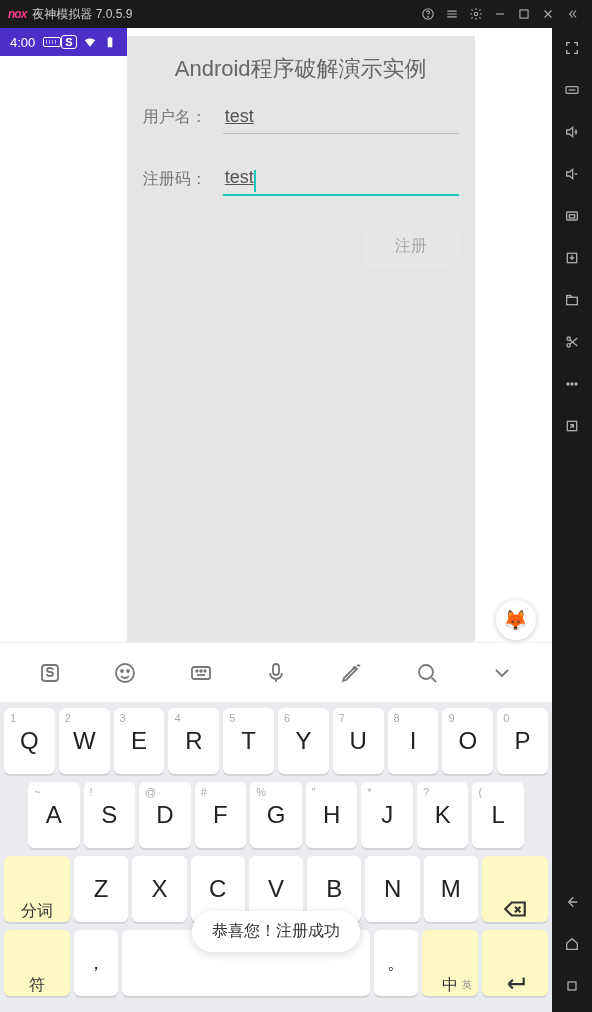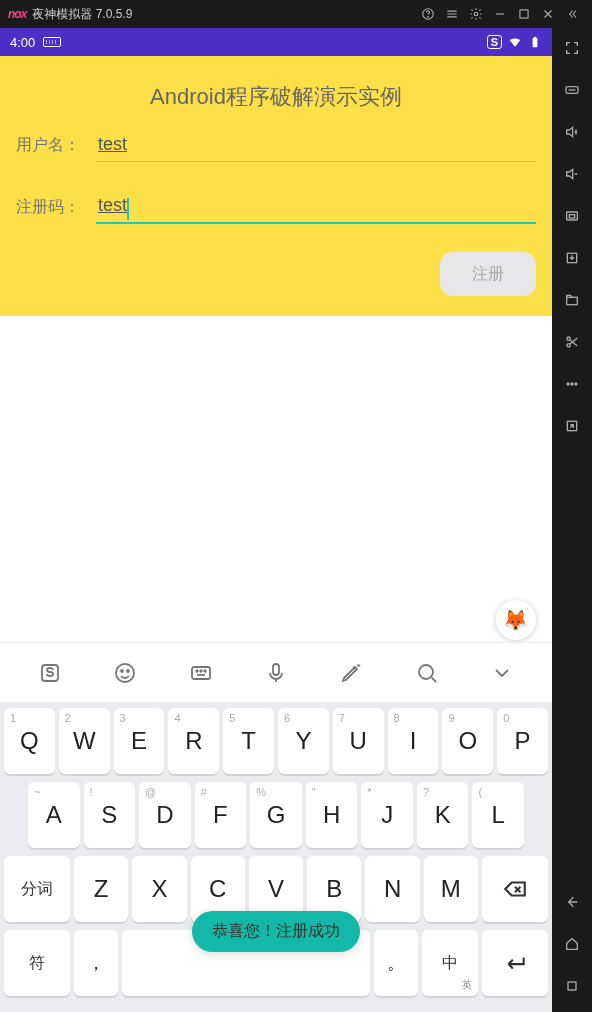--- a/index.html
+++ b/index.html
@@ -8,37 +8,37 @@
 
 .titlebar { height: 28px; background: #1a1a1a; display: flex; align-items: center; padding: 0 8px; color: #ccc; font-size: 12px; }
 .titlebar .logo { color: #ff3a8c; font-weight: bold; font-style: italic; margin-right: 6px; letter-spacing: -1px; }
 .titlebar .name { flex: 0 0 auto; }
 .titlebar .spacer { flex: 1; }
 .titlebar .tbtn { width: 24px; height: 24px; display: flex; align-items: center; justify-content: center; color: #aaa; cursor: pointer; }
 .titlebar svg { width: 14px; height: 14px; stroke: #aaa; fill: none; stroke-width: 2; }
 
 
 .frame { display: flex; height: 984px; }
-.android { flex: 1; background: #fff; display: flex; flex-direction: column; position: relative; }
+.android { flex: 1; background: #fff; display: flex; position: relative; }
 .sidebar { width: 40px; background: #1a1a1a; display: flex; flex-direction: column; align-items: center; padding-top: 8px; gap: 18px; }
 .sidebar .sbtn { width: 24px; height: 24px; display:flex; align-items:center; justify-content:center; cursor:pointer; color:#aaa; }
 .sidebar svg { width: 16px; height: 16px; stroke: #aaa; fill: none; stroke-width: 2; }
 .sidebar .gap { flex: 1; }
 
 
 .statusbar { height: 28px; background: #4b2fc7; color: #fff; display: flex; align-items: center; padding: 0 10px; font-size: 13px; }
 .statusbar .left { flex: 0 0 auto; display:flex; align-items:center; gap:8px; }
 .statusbar .right { flex: 0 0 auto; display:flex; align-items:center; gap:6px; }
 .statusbar .mid { flex: 1; }
 .statusbar svg { width: 14px; height: 14px; fill: #fff; }
 .kb-indicator { width:18px; height:10px; border:1px solid #fff; border-radius:2px; position:relative; }
 .kb-indicator::after { content:""; position:absolute; left:2px; right:2px; top:2px; bottom:2px; background:repeating-linear-gradient(90deg,#fff 0 1px,transparent 1px 3px); opacity:.6; }
 
 
-.app { flex: 0 0 auto; padding: 20px 16px; background:#fde047; }
+.app { flex: 0 0 auto; padding: 12px 16px; background:#e5e5e5;margin-top:8px; }
 .app-title { text-align:center; font-size:22px; color:#666; margin: 6px 0 18px; }
 .row { display:flex; align-items:flex-end; margin-bottom: 28px; justify-content: center; }
 .row label { width: 80px; font-size:16px; color:#777; padding-bottom:6px; }
 .row .field { flex:1; border:none; border-bottom:1px solid #bbb; font-size:18px; padding:4px 2px 6px; outline:none; color:#555; background:transparent;text-decoration:underline; }
 .row .field.active { border-bottom:2px solid #18c9b8; color:#555; }
 .caret { display:inline-block; width:0; height:22px; border-right:2px solid #18c9b8; vertical-align:bottom; animation: blink 1s step-start infinite; position:relative; top:4px; }
 @keyframes blink { 50% { opacity:0; } }
 .register-btn { float:right; width:96px; height:44px; background:#e7e7e9; color:#a8a8a8; border:none; font-size:16px; border-radius:13px; }
 
 
@@ -47,30 +47,30 @@
 .kb-toolbar .tico { width:40px; height:40px; display:flex; align-items:center; justify-content:center; color:#777; }
 .kb-toolbar svg { width:24px; height:24px; stroke:#777; fill:none; stroke-width:1.8; }
 .emoji-float { position:absolute; right:16px; top:-42px; width:40px; height:40px; border-radius:50%; background:#fff; box-shadow:0 1px 6px rgba(0,0,0,.2); display:flex; align-items:center; justify-content:center; font-size:20px; }
 
 .kb { background:#e9ebef; padding:6px 4px 8px; }
 .kb-row { display:flex; gap:4px; margin-bottom:8px; justify-content:center; }
 .key { flex:1; height:66px; background:#fff; border-radius:6px; box-shadow:0 2px 0 rgba(0,0,0,.1); display:flex; flex-direction:column; align-items:center; justify-content:center; position:relative; cursor:pointer; }
 .key .sup { position:absolute; top:4px; left:6px; font-size:11px; color:#aaa; }
 .key .main { font-size:24px; color:#222; }
 .key.small .main { font-size:18px; }
-.key.fn { background:#ffffff; }
+.key.fn { background:#fef9c3;justify-content:flex-end; }
 .key.fn .main { font-size:16px; color:#333; }
 .row2 { padding:0 24px; }
 .row4 .key { flex:0 0 auto; }
 .space { flex:1 !important; }
 .key svg { width:26px; height:26px; stroke:#333; fill:none; stroke-width:2; }
 .lang-key { position:relative; }
 .lang-key .sub { position:absolute; right:6px; bottom:4px; font-size:10px; color:#888; }
 
-.toast { position:absolute; bottom:60px; left:50%; transform:translateX(-50%); background:#14b8a6; padding:10px 20px; border-radius:22px; font-size:16px; color:#333; box-shadow:0 2px 10px rgba(0,0,0,.15); pointer-events:none; white-space:nowrap; }
+.toast { position:absolute; bottom:60px; left:50%; transform:translateX(-50%); background:#ffffff; padding:10px 20px; border-radius:22px; font-size:16px; color:#333; box-shadow:0 2px 10px rgba(0,0,0,.15); pointer-events:none; white-space:nowrap; }
 </style>
 </head>
 <body>
 
 <div class="titlebar">
   <span class="logo">nox</span>
   <span class="name">夜神模拟器</span>&nbsp;
   <span>7.0.5.9</span>
   <span class="spacer"></span>
   <span class="tbtn">

